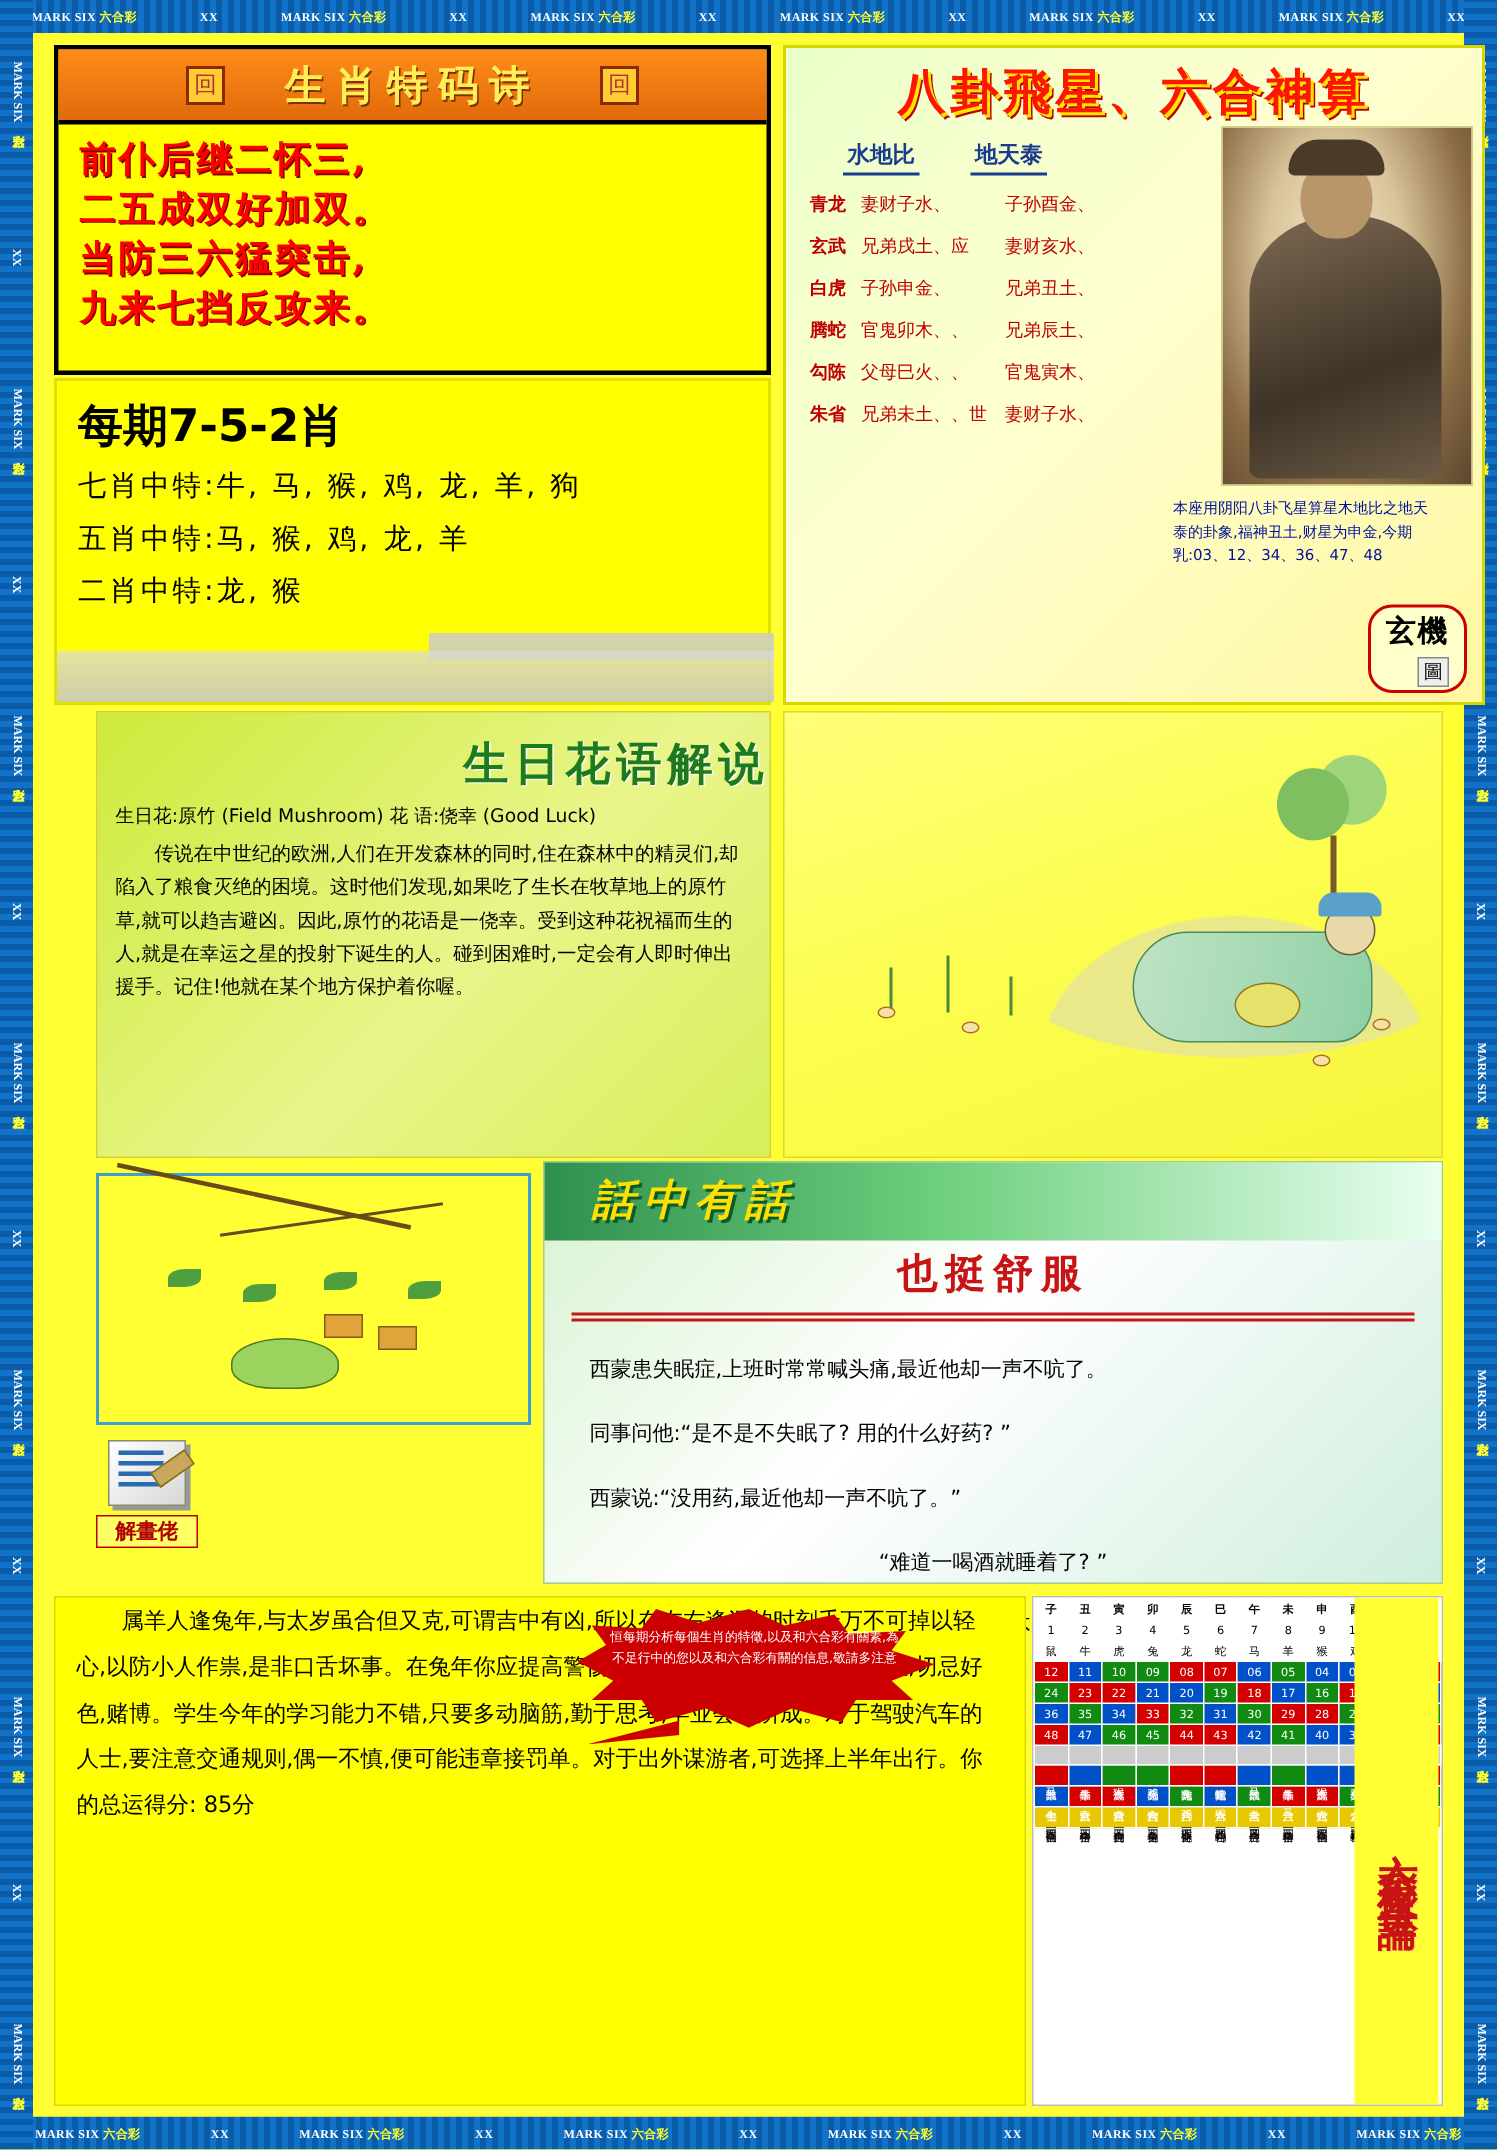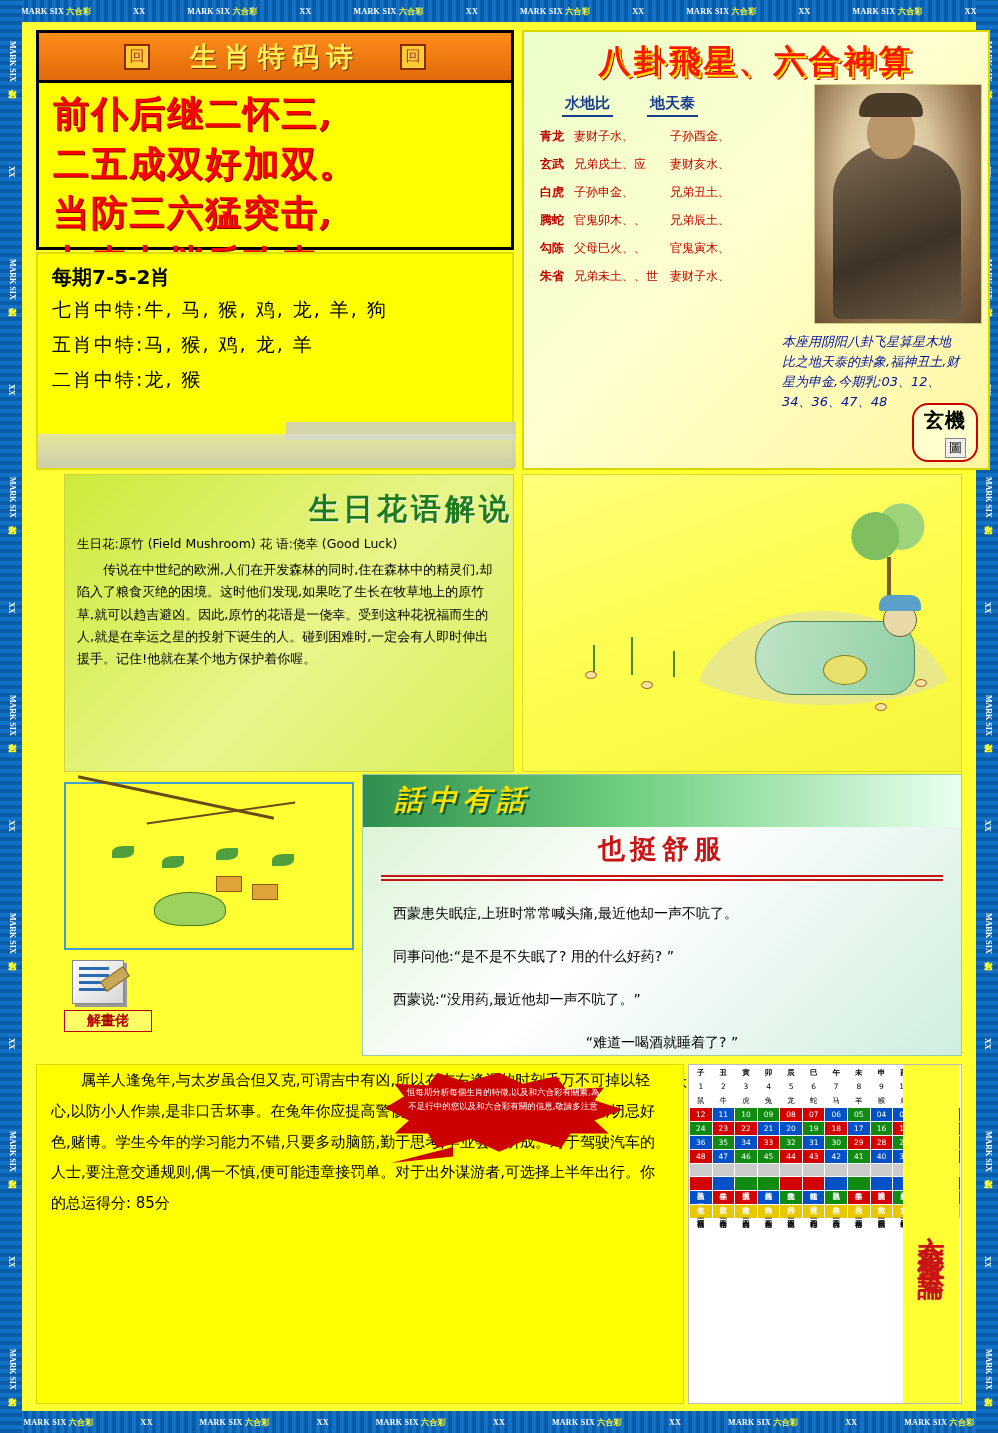--- a/index.html
+++ b/index.html
@@ -56,31 +56,31 @@
     font-family:"DejaVu Serif", serif; font-weight:bold; font-size:27px;
     color:#ffee55; letter-spacing:7px; text-shadow:1px 1px 0 #7a3000;
   }
   .poem-hdr .sq {
     width:26px;height:26px;border:2px solid #8a2a00;background:#ffcc33;
     display:flex;align-items:center;justify-content:center;font-size:15px;color:#a33;
   }
   .poem-body { padding:6px 14px 0 14px; }
   .poem-line {
     font-family:"DejaVu Serif", serif; font-weight:bold;
-    font-size:36px; color:#ff0000; letter-spacing:2px; line-height:1.38;
+    font-size:24px; color:#ff0000; letter-spacing:2px; line-height:1.38;
     text-shadow:1px 1px 0 #800;
   }
 
   
   .seven {
     position:absolute; left:14px; top:230px; width:478px; height:218px;
     background:#ffff00; border:2px solid #e0e000;
   }
   .seven h2 {
-    margin:10px 0 6px 14px; font-size:20px; color:#000; font-weight:bold;
+    margin:10px 0 6px 14px; font-size:30px; color:#000; font-weight:bold;
     font-family:"DejaVu Sans", sans-serif;
   }
   .seven .row {
     margin:0 0 9px 14px; font-size:19px; color:#000; letter-spacing:2px;
     font-family:"DejaVu Sans", sans-serif;
   }
   .blurbar { position:absolute; left:0; bottom:0; width:478px; height:34px;
     background:linear-gradient(180deg,rgba(220,220,210,.75),rgba(200,200,190,.9)); }
   .blurbar2 { position:absolute; left:248px; bottom:28px; width:230px; height:18px;
     background:rgba(205,205,200,.85); }
@@ -114,21 +114,21 @@
   }
   .fig-robe { position:absolute; left:18px; top:58px; width:128px; height:176px;
     background:linear-gradient(160deg,#7d6a52,#3e3326 60%,#6b5a45);
     border-radius:50% 50% 8px 8px / 30% 30% 6px 6px; }
   .fig-head { position:absolute; left:52px; top:20px; width:48px; height:54px;
     background:#b9956a; border-radius:50% 50% 45% 45%; }
   .fig-hat { position:absolute; left:44px; top:8px; width:64px; height:24px;
     background:#4a3a28; border-radius:20px 20px 4px 4px; }
   .bagua-note {
     position:absolute; left:258px; top:300px; width:178px;
-    font-size:13px; color:#00119e; line-height:1.55;font-style:italic;
+    font-size:10px; color:#00119e; line-height:1.55;
   }
   .xuanji {
     position:absolute; right:10px; bottom:6px;
     display:flex; align-items:flex-end; gap:4px;
     border:2px solid #c00; border-radius:16px; padding:2px 10px;
     background:#ffffcc;
     flex-direction:column;
   }
   .xuanji .t1 { font-family:"DejaVu Serif", serif; font-weight:bold; font-size:20px; color:#000; letter-spacing:1px;}
   .xuanji .t2 { font-size:13px; background:#eee; border:1px solid #888; padding:0 3px; }
@@ -201,21 +201,21 @@
   .jieshu .icon:before {
     content:""; position:absolute; left:6px; top:6px; width:30px; height:3px;
     background:#2a6ab0; box-shadow:0 7px 0 #2a6ab0, 0 14px 0 #2a6ab0, 0 21px 0 #2a6ab0;
   }
   .jieshu .icon:after {
     content:""; position:absolute; right:-6px; top:12px; width:26px; height:10px;
     background:#c8a85a; transform:rotate(-35deg); border:1px solid #8a6a20;
   }
   .jieshu .lbl {
     margin-top:6px; display:inline-block; background:#ffff66; border:1px solid #b00;
-    color:#b00000; font-weight:bold; font-size:14px; padding:1px 22px;
+    color:#b00000; font-weight:bold; font-size:14px; padding:1px 12px;
   }
 
   
   .joke {
     position:absolute; left:340px; top:752px; width:600px; height:282px;
     background:linear-gradient(135deg,#d6f3d0,#ffffff 45%,#cfeedd);
     border:1px solid #9ec9ae;
   }
   .joke .topband {
     height:52px; position:relative;

